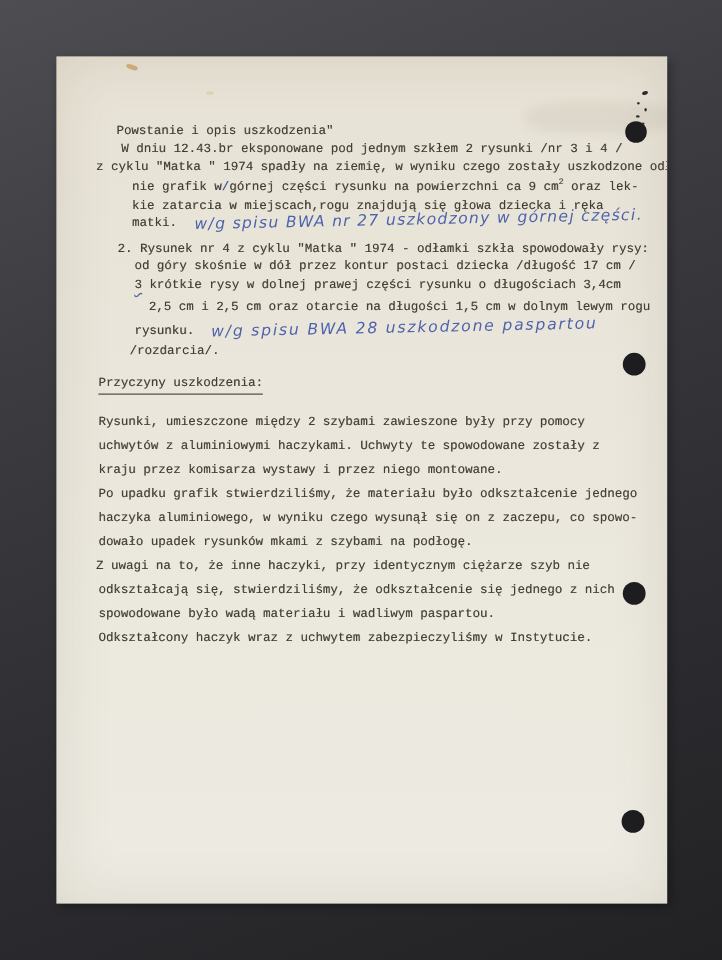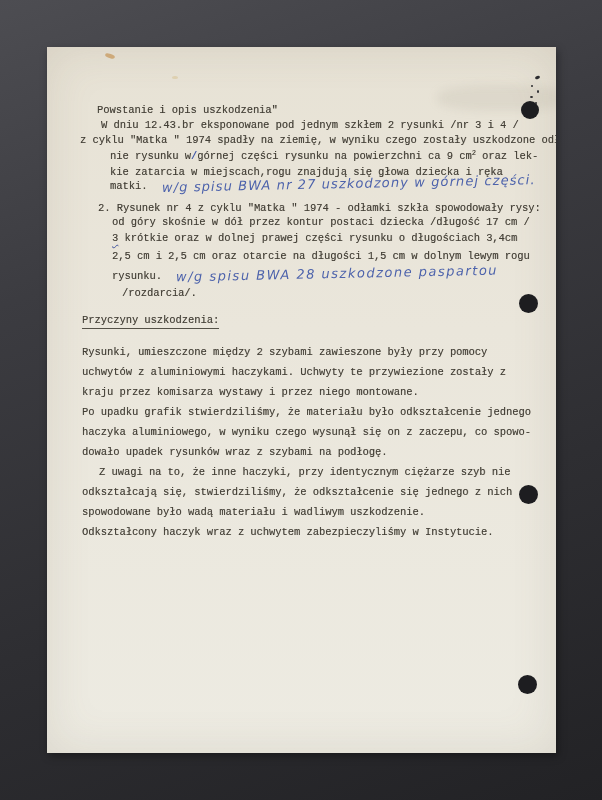--- a/index.html
+++ b/index.html
@@ -61,57 +61,57 @@
 
     <div class="content">
 
       <div class="t" style="margin-left:17px">Powstanie i opis uszkodzenia"</div>
 
       <div class="t" style="margin-left:21px">W dniu 12.43.br eksponowane pod jednym szkłem 2 rysunki /nr 3 i 4 /</div>
       <div class="t">z cyklu "Matka " 1974 spadły na ziemię, w wyniku czego zostały uszkodzone odła-</div>
 
       <div>
         <div class="t li" style="margin-left:30px">
-          <span>nie rysunku w</span><span class="pen">/</span><span>górnej części  rysunku na powierzchni ca 9 cm</span><sup>2</sup><span> oraz lek-</span>
+          <span>nie grafik w</span><span class="pen">/</span><span>górnej części  rysunku na powierzchni ca 9 cm</span><sup>2</sup><span> oraz lek-</span>
         </div>
         <div class="t li" style="margin-left:30px">kie zatarcia  w miejscach,rogu znajdują się głowa dziecka i ręka</div>
         <div class="t li" style="margin-left:30px;margin-top:-3px">
           <span>matki.</span>
           <span class="hand" style="margin-left:8px">w/g spisu BWA nr 27 uszkodzony w górnej części.</span>
         </div>
       </div>
 
       <div>
         <div class="t li" style="margin-left:18px;margin-top:7px">2. Rysunek nr 4  z cyklu "Matka " 1974 - odłamki szkła spowodowały rysy:</div>
         <div class="t li" style="margin-left:32px;margin-top:-2px">od góry skośnie w dół przez kontur postaci dziecka /długość 17 cm /</div>
         <div class="t li" style="margin-left:32px">
-          <span class="wavy">3</span><span> krótkie oraz  w dolnej prawej części rysunku o długościach  3,4cm</span>
+          <span class="wavy">3</span><span> krótkie rysy  w dolnej prawej części rysunku o długościach  3,4cm</span>
         </div>
-        <div class="t li" style="margin-left:32px;margin-top:2px">2,5 cm i 2,5 cm oraz otarcie na długości 1,5 cm w dolnym lewym rogu</div>
+        <div class="t li" style="margin-left:44px;margin-top:2px">2,5 cm i 2,5 cm oraz otarcie na długości 1,5 cm w dolnym lewym rogu</div>
         <div class="t li" style="margin-left:32px;margin-top:3px">
           <span>rysunku.</span>
           <span class="hand" style="margin-left:8px;letter-spacing:1.5px">w/g spisu BWA 28 uszkodzone paspartou</span>
         </div>
-        <div class="t li" style="margin-left:42px;margin-top:2px">/rozdarcia/.</div>
+        <div class="t li" style="margin-left:28px;margin-top:2px">/rozdarcia/.</div>
       </div>
 
       <div class="t li" style="margin-left:2px;margin-top:11px">
         <span class="underl">Przyczyny uszkodzenia:</span>
       </div>
 
       <div style="margin-top:14px">
         <div class="t para" style="margin-left:2px">Rysunki, umieszczone między 2 szybami zawieszone były przy pomocy</div>
-        <div class="t para" style="margin-left:2px">uchwytów z aluminiowymi haczykami. Uchwyty te przywiezione zostały z</div>
+        <div class="t para" style="margin-left:2px">uchwytów z aluminiowymi haczykami. Uchwyty te spowodowane zostały z</div>
         <div class="t para" style="margin-left:2px">kraju przez komisarza wystawy i przez niego montowane.</div>
         <div class="t para" style="margin-left:2px">Po upadku grafik stwierdziliśmy, że materiału było odkształcenie jednego</div>
         <div class="t para" style="margin-left:2px">haczyka aluminiowego, w wyniku czego wysunął się on z zaczepu, co spowo-</div>
-        <div class="t para" style="margin-left:2px">dowało upadek rysunków wraz z szybami na podłogę.</div>
-        <div class="t para" style="margin-left:19px">Z uwagi na to, że inne haczyki, przy identycznym ciężarze szyb nie</div>
+        <div class="t para" style="margin-left:2px">dowało upadek rysunków mkami z szybami na podłogę.</div>
+        <div class="t para" style="margin-left:0">Z uwagi na to, że inne haczyki, przy identycznym ciężarze szyb nie</div>
         <div class="t para" style="margin-left:2px">odkształcają się, stwierdziliśmy, że odkształcenie się jednego z nich</div>
-        <div class="t para" style="margin-left:2px">spowodowane było wadą materiału i wadliwym uszkodzenie.</div>
+        <div class="t para" style="margin-left:2px">spowodowane było wadą materiału i wadliwym paspartou.</div>
         <div class="t para" style="margin-left:2px">Odkształcony haczyk wraz z uchwytem zabezpieczyliśmy w Instytucie.</div>
       </div>
 
     </div>
 
     <div class="hole" style="left:474px;top:54px;width:18px;height:18px;"></div>
     <div class="hole" style="left:472px;top:247px;width:19px;height:19px;"></div>
     <div class="hole" style="left:472px;top:438px;width:19px;height:19px;"></div>
     <div class="hole" style="left:471px;top:628px;width:19px;height:19px;"></div>
 

